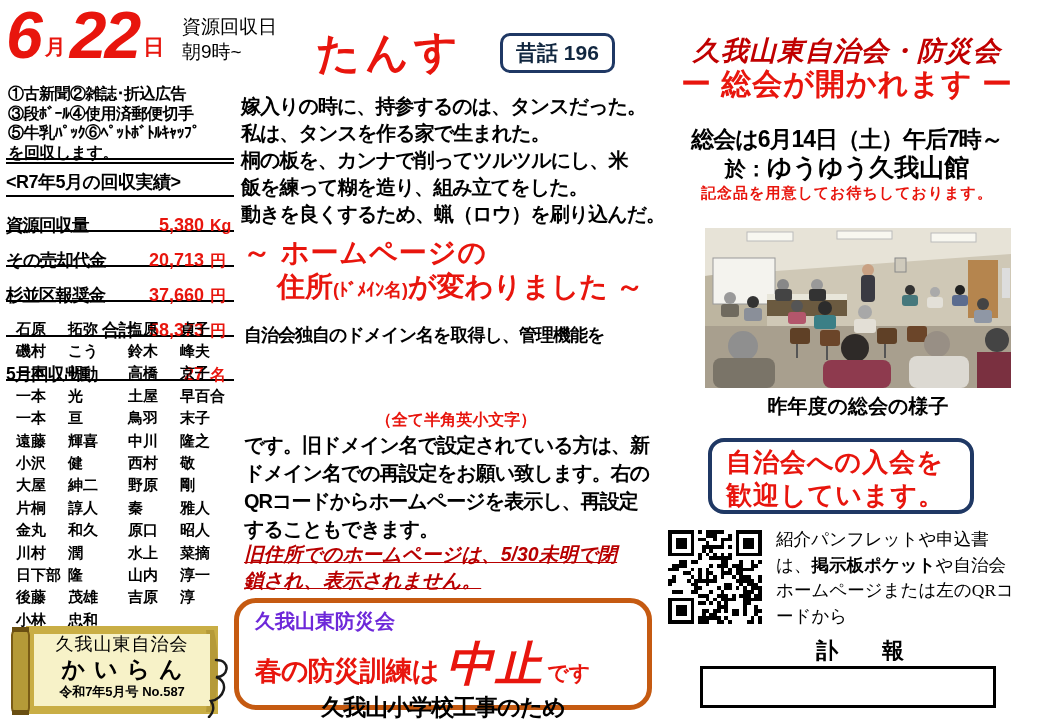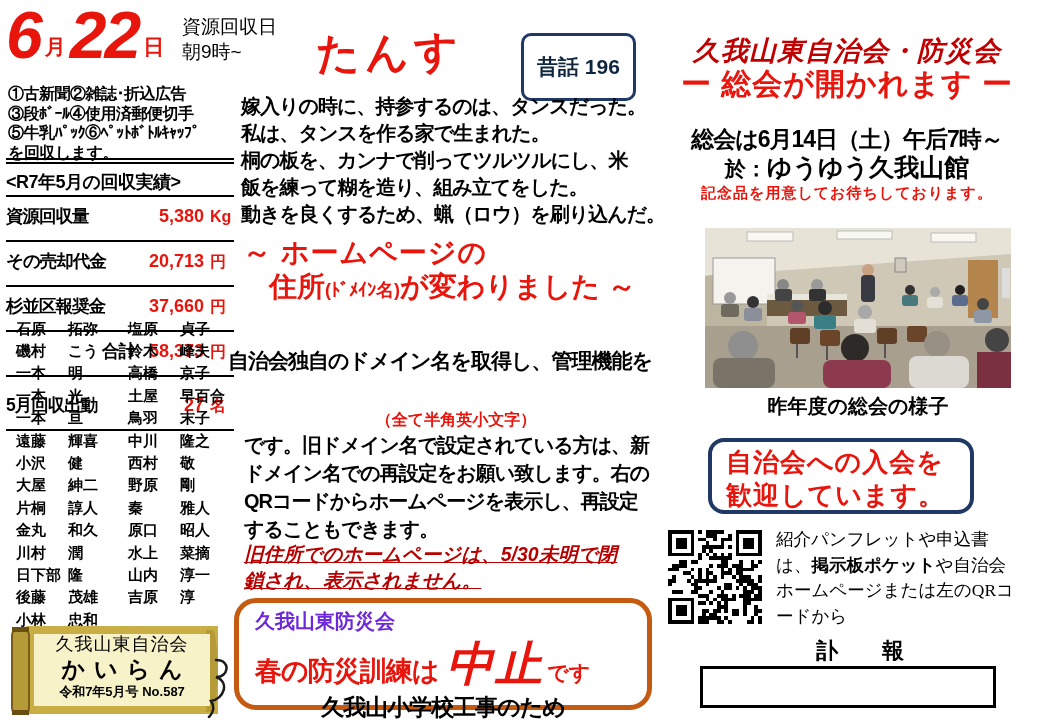--- a/index.html
+++ b/index.html
@@ -13,46 +13,46 @@
 
   
   .date-row { left:6px; top:4px; display:flex; align-items:flex-end; color:#e8150d; }
   .d-num { font-size:66px; line-height:0.95; font-weight:bold; font-style:italic; letter-spacing:-2px; }
   .d-unit { font-size:21px; font-weight:bold; margin:0 4px 6px 4px; }
   .recycle-head { left:182px; top:14px; font-weight:normal; font-size:19px; line-height:25px; color:#000; }
   .items { left:8px; top:84px; width:232px; font-weight:bold; font-size:16px; line-height:19.5px; letter-spacing:-0.5px; }
   .dbl-line { left:6px; top:158px; width:228px; height:6px; border-top:2px solid #000; border-bottom:2px solid #000; }
   .rtable { left:6px; top:170px; width:228px; }
   .rtable .ttl { font-weight:bold; font-size:18px; border-bottom:2px solid #000; padding-bottom:1px; letter-spacing:-0.5px; }
-  .trow { display:flex; align-items:baseline; border-bottom:2px solid #000; padding:7px 0 1px 0; height:45px; }
+  .trow { display:flex; align-items:baseline; border-bottom:2px solid #000; padding:16px 0 1px 0; height:35px; }
   .trow .lab { font-weight:bold; font-size:17.5px; letter-spacing:-1px; }
   .trow .val { margin-left:auto; color:#e8150d; font-weight:bold; font-size:18px; }
   .trow .unit { color:#e8150d; font-weight:bold; font-size:16px; margin-left:6px; width:24px; }
   .trow.total .lab { margin-left:auto; }
   .trow.total .val { margin-left:14px; }
   .partrow { margin-top:9px; }
   .vlist { left:10px; top:318px; width:224px; }
   .vrow { display:flex; height:22.4px; font-weight:bold; font-size:15px; align-items:center; }
   .vcell { display:flex; width:112px; padding-left:6px; }
   .vcell .sur { min-width:52px; }
   .scroll-wrap { left:10px; top:624px; width:222px; height:94px; }
   .scroll-text { position:absolute; left:24px; top:8px; width:176px; text-align:center; }
   .scroll-text .org { font-size:18px; letter-spacing:1px; }
   .scroll-text .kairan { font-size:23px; font-weight:bold; letter-spacing:9px; margin-left:9px; line-height:27px; }
   .scroll-text .issue { font-size:13px; font-weight:bold; }
 
   
   .tansu { left:316px; top:24px; font-size:43px; font-weight:bold; color:#e8150d; letter-spacing:5px; transform:rotate(-1deg); }
-  .badge { left:521px; top:33px; border:3px solid #1f3864; border-radius:10px; padding:17px 13px; font-size:21px; font-weight:bold; color:#10263f; }
+  .badge { left:500px; top:33px; border:3px solid #1f3864; border-radius:10px; padding:3px 13px; font-size:21px; font-weight:bold; color:#10263f; }
   .story { left:241px; top:93px; width:434px; font-size:20px; font-weight:600; line-height:27px; letter-spacing:-1px; }
   .hp-head { left:243px; top:236px; color:#e8150d; font-weight:bold; line-height:34px; }
   .hp-head .l1 { font-size:28px; letter-spacing:1px; }
-  .hp-head .l2 { font-size:28px; margin-left:26px;text-align:right; }
+  .hp-head .l2 { font-size:28px; margin-left:34px;text-align:right; }
   .hp-head .small { font-size:18px; }
-  .hp-p1 { left:228px; top:322px; width:432px; font-size:21px; font-weight:600; line-height:27px; letter-spacing:-1px;margin-top:25px; }
+  .hp-p1 { left:244px; top:322px; width:432px; font-size:18px; font-weight:600; line-height:27px; letter-spacing:-1px; }
   .domain { left:240px; top:379px; width:432px; text-align:center; font-family:"DejaVu Sans Mono", monospace; font-size:27px; font-weight:bold; color:#e8150d; }
   .domain-note { left:240px; top:410px; width:432px; text-align:center; font-size:16px; font-weight:bold; color:#e8150d; }
   .hp-p2 { left:244px; top:431px; width:436px; font-size:20px; font-weight:600; line-height:28px; letter-spacing:-1px; }
   .warning { left:244px; top:541px; color:#b80000; font-size:19.5px; font-weight:bold; font-style:italic; line-height:26px; }
   .warning .line { text-decoration:underline; }
   .bousai { left:234px; top:598px; width:418px; height:112px; border:5px solid #c55a11; border-radius:22px; padding:5px 16px 0 16px; background:#fff; }
   .bousai .org { color:#6d28d9; font-weight:bold; font-size:20px; }
   .bousai .l2 { display:flex; align-items:baseline; color:#e8150d; font-weight:bold; margin-top:-2px; }
   .bousai .pre { font-size:27px; letter-spacing:-1px; }
   .bousai .em { font-size:47px; font-style:italic; margin:0 3px 0 8px; letter-spacing:2px; }

